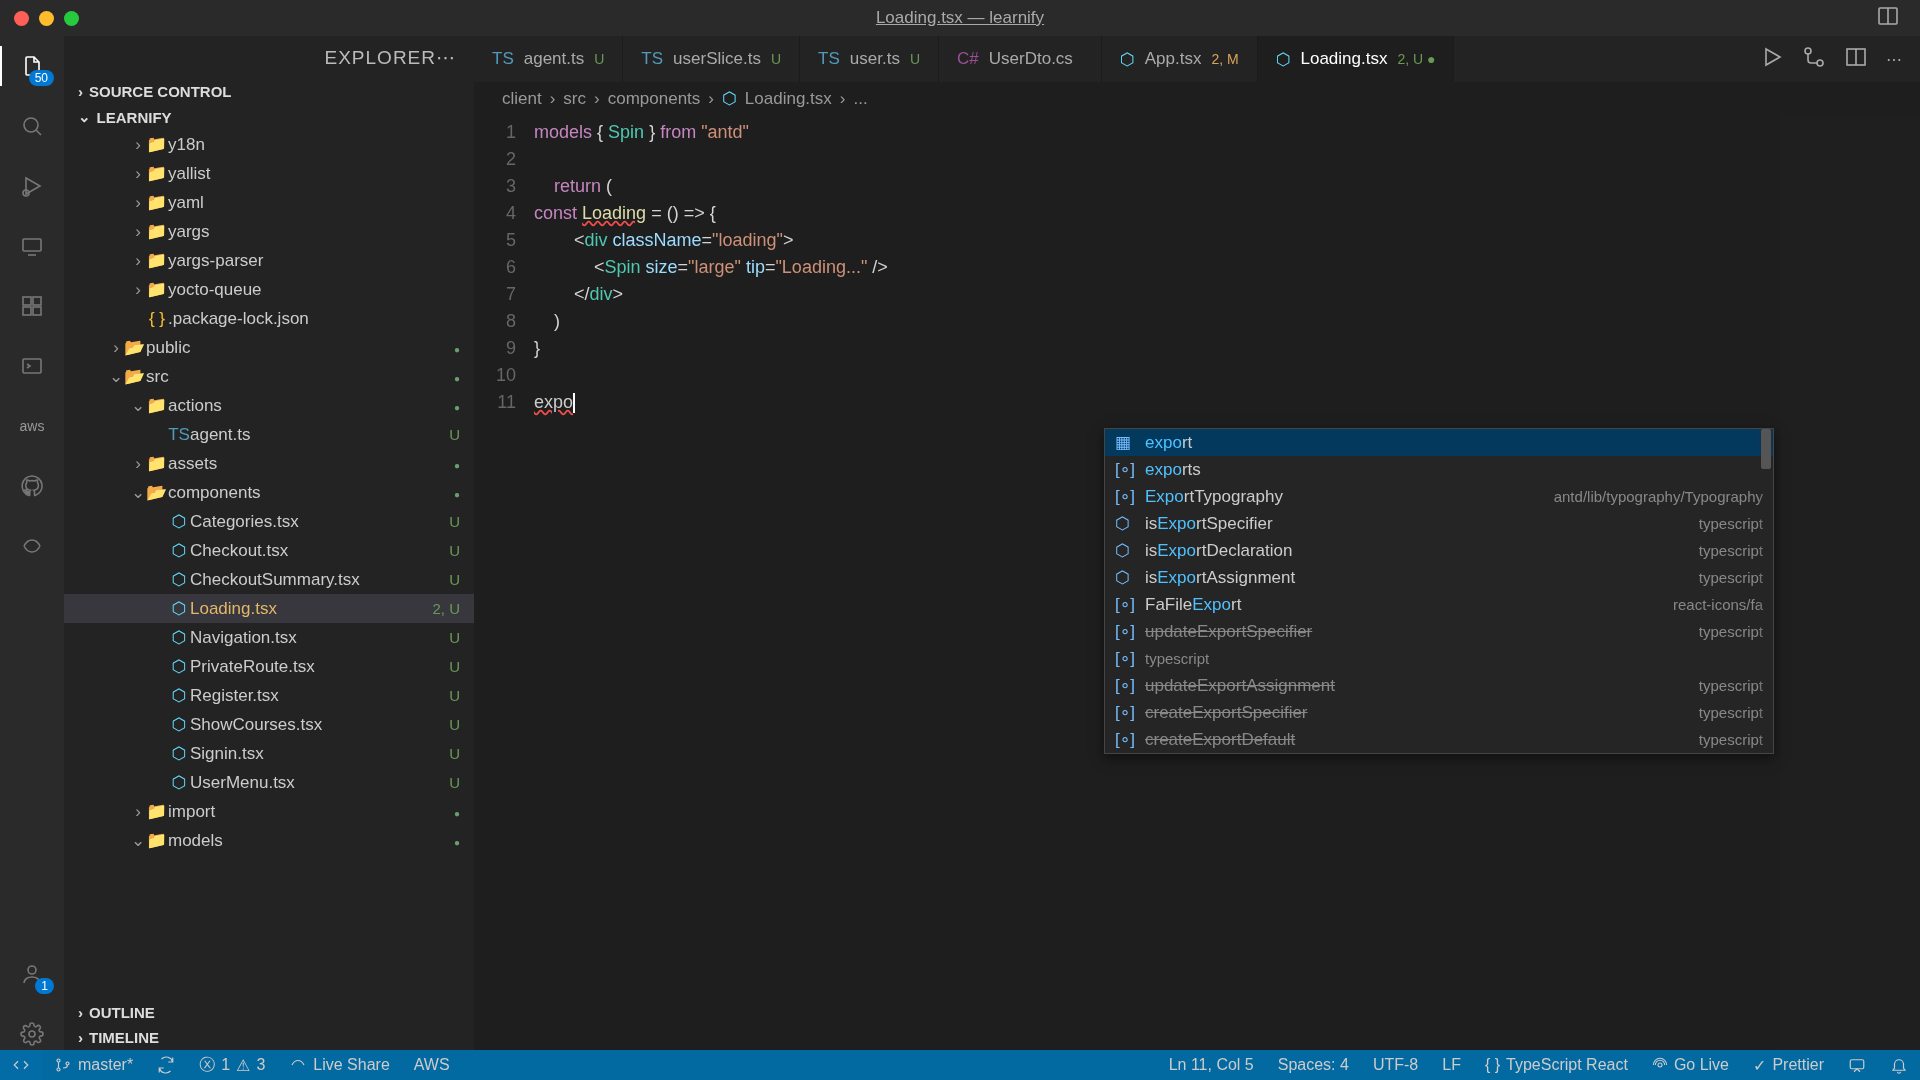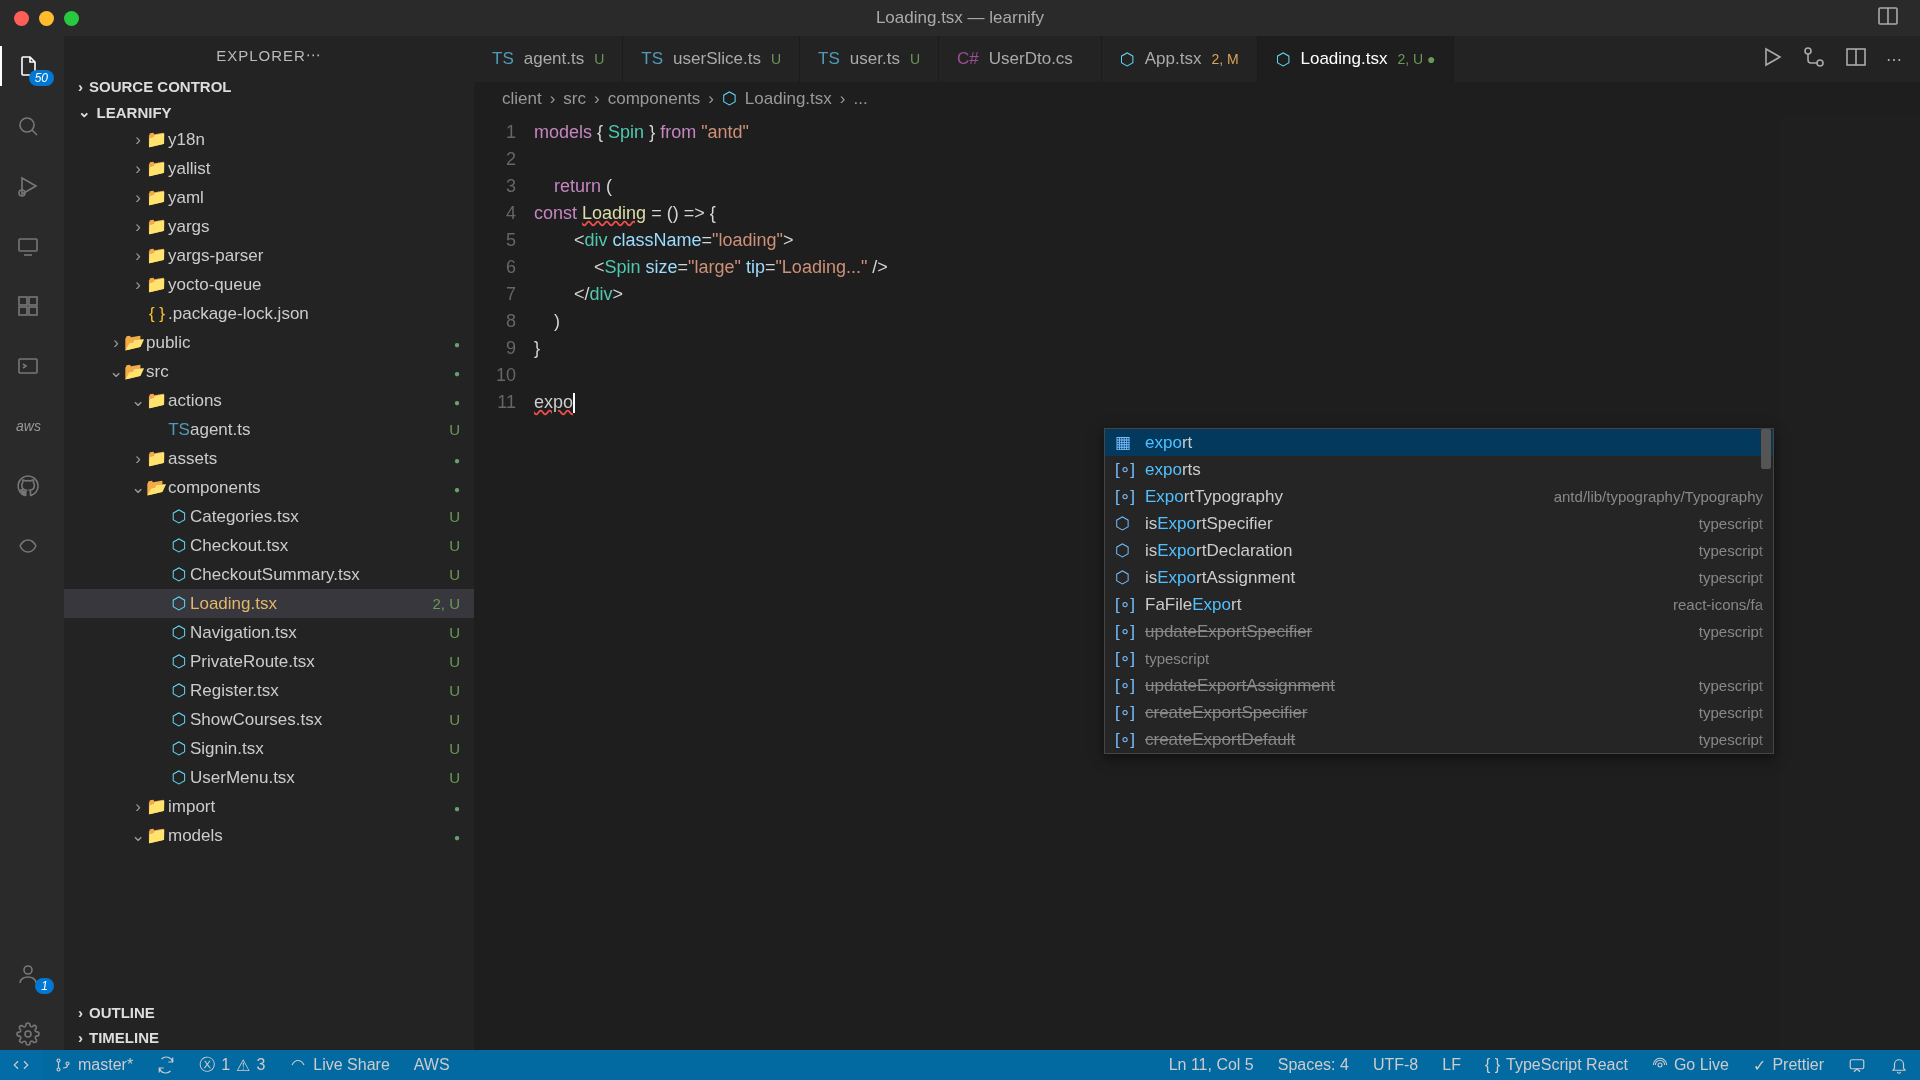--- a/index.html
+++ b/index.html
@@ -1,30 +1,30 @@
 <!DOCTYPE html>
 <html><head>
 <meta charset="utf-8">
 <style>
 * { margin:0; padding:0; box-sizing:border-box; font-family: -apple-system, "Segoe UI", sans-serif; }
 body { background:#1e1e1e; color:#ccc; width:1920px; height:1080px; overflow:hidden; font-size:16px; }
 .titlebar { height:36px; background:#2a2a2a; display:flex; align-items:center; position:relative; }
 .traffic { display:flex; gap:10px; padding-left:14px; }
 .traffic span { width:15px; height:15px; border-radius:50%; }
-.title { position:absolute; left:50%; transform:translateX(-50%); color:#aaa; font-size:17px; }
+.title { position:absolute; left:50%; transform:translateX(-50%); color:#aaa; font-size:17px;text-decoration:underline; }
 .layout-icon { position:absolute; right:20px; color:#aaa; }
 .main { display:flex; height:calc(100% - 36px - 30px); }
 .activity { width:64px; background:#2a2a2a; display:flex; flex-direction:column; align-items:center; padding-top:14px; gap:28px; }
-.activity .aicon { width:32px; height:32px; color:#777; display:flex; align-items:center; position:relative; cursor:pointer;font-style:italic; }
+.activity .aicon { width:32px; height:32px; color:#777; display:flex; align-items:center; justify-content:center; position:relative; cursor:pointer; }
 .activity .aicon.active { color:#fff; }
 .activity .aicon.active::before { content:""; position:absolute; left:-16px; top:-4px; bottom:-4px; width:2px; background:#fff; }
 .badge { position:absolute; bottom:-4px; right:-6px; background:#0078d4; color:#fff; border-radius:10px; font-size:12px; padding:1px 6px; }
 .spacer { flex:1; }
 .sidebar { width:410px; background:#232323; display:flex; flex-direction:column; overflow:hidden; }
-.side-head { display:flex; justify-content:center; align-items:center; padding:10px 18px; color:#bbb; font-size:15px; letter-spacing:1px; }
+.side-head { display:flex; justify-content:flex-end; align-items:center; padding:10px 18px; color:#bbb; font-size:19px; letter-spacing:1px; }
 .section { padding:4px 14px; color:#ddd; font-size:15px; font-weight:bold; display:flex; align-items:center; gap:6px; cursor:pointer; }
 .tree { flex:1; overflow:auto; font-size:17px; }
 .row { display:flex; align-items:center; height:29px; cursor:pointer; position:relative; }
 .row.selected { background:#37373d; }
 .row .chev { width:16px; display:inline-flex; justify-content:center; color:#999; }
 .row .ic { width:22px; text-align:center; }
 .row .lbl { flex:1; white-space:nowrap; overflow:hidden; }
 .row .stat { padding-right:14px; font-size:15px; color:#6a9955; }
 .row.dot .stat::before { content:"●"; color:#6aa06a; font-size:10px; }
 .row.u .stat { color:#6a9955; }

